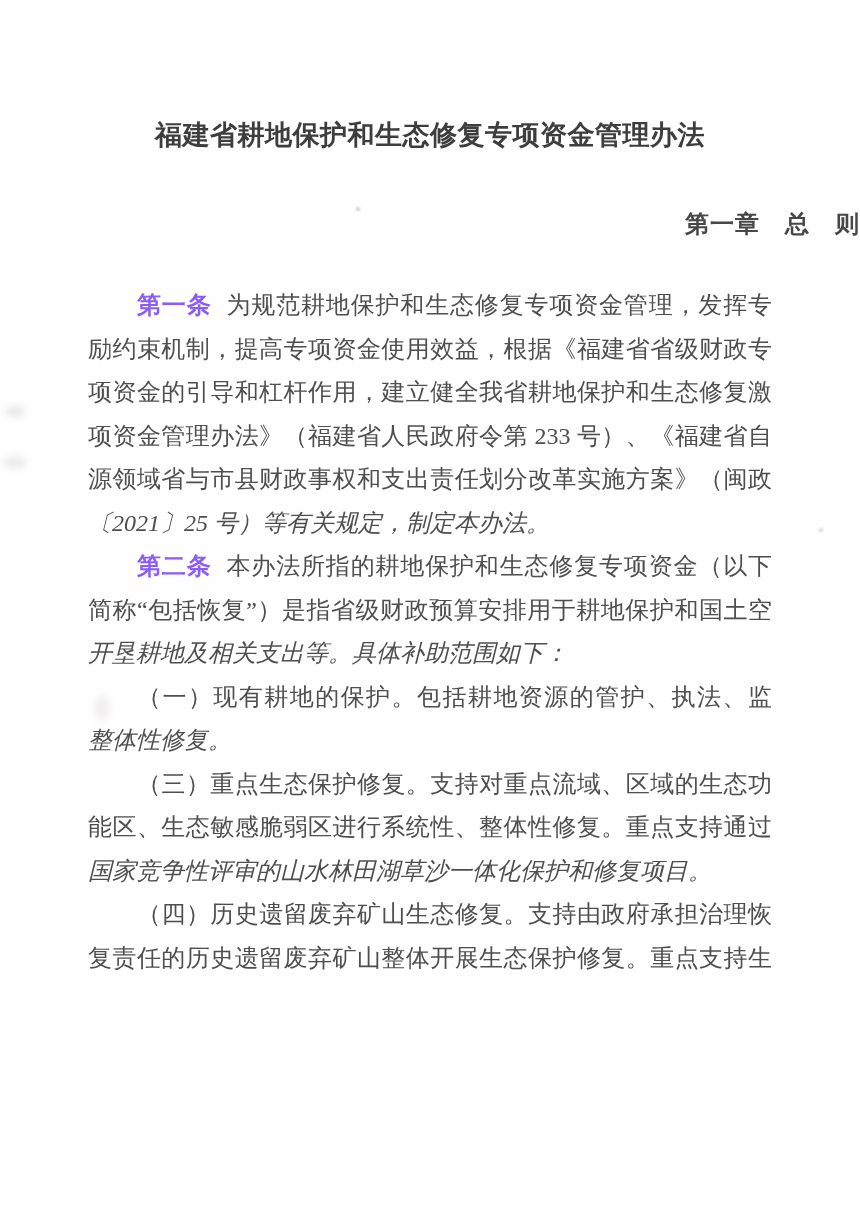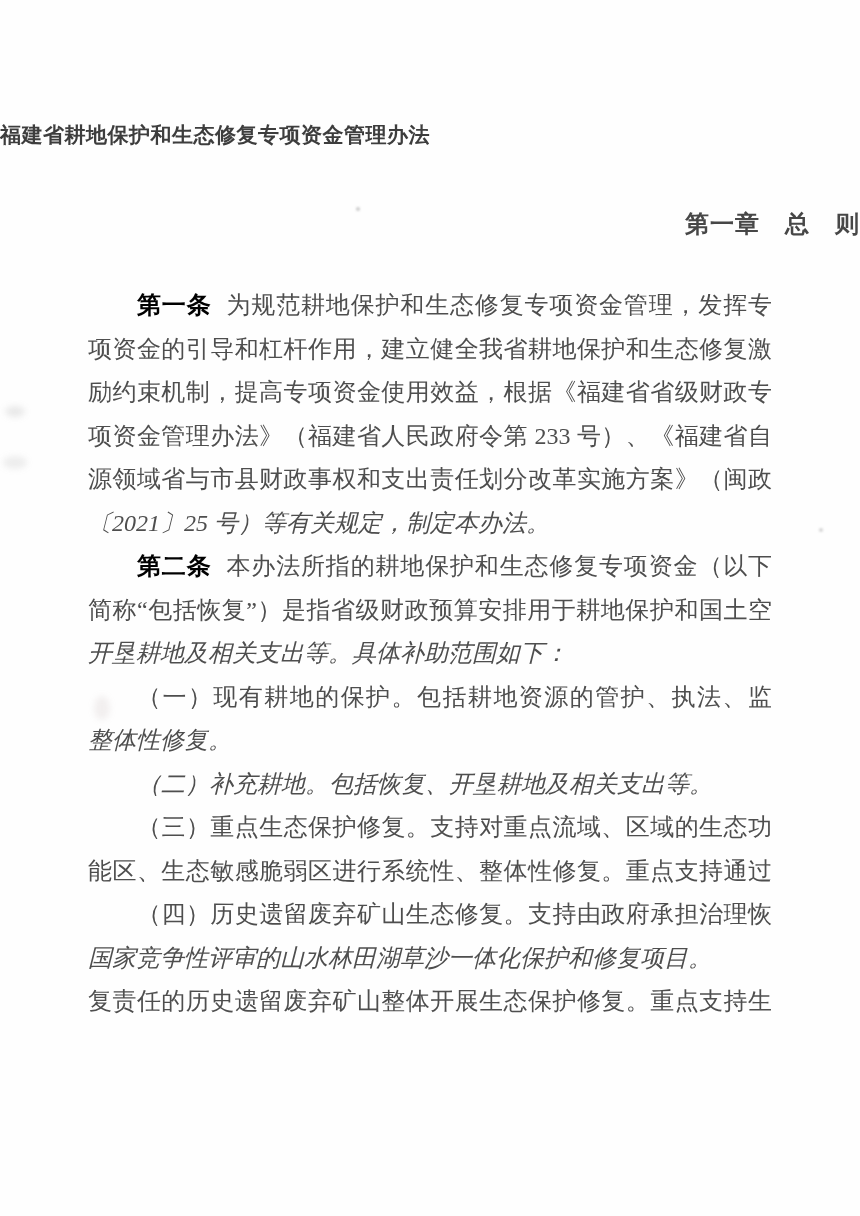--- a/index.html
+++ b/index.html
@@ -9,22 +9,22 @@
     height: 1216px;
     background: #fefefe;
     overflow: hidden;
     font-family: "Liberation Serif", serif;
   }
   .doc-title {
     position: absolute;
     top: 112px;
     left: 0;
     width: 100%;
-    text-align: left;
-    font-size: 21px;
+    text-align: center;
+    font-size: 27px;
     line-height: 46px;
     font-weight: 700;
     letter-spacing: 0.5px;
     color: #3d3d3d;
     font-family: "Liberation Serif", serif;
   }
   .chapter-heading {
     position: absolute;
     top: 204px;
     left: 0;
@@ -52,21 +52,21 @@
     text-align: justify;
     text-align-last: justify;
     text-justify: inter-ideograph;
     white-space: normal;
     overflow: hidden;
   }
   .line.first { text-indent: 49px; }
   .line.para-end { text-align-last: left; font-style: italic; }
   .lead {
     font-weight: 700;
-    color: #000000;
+    color: #8b5cf6;
     margin-right: 15px;
     font-family: Liberation Serif, serif;
   }
   
   .smudge {
     position: absolute;
     border-radius: 50%;
     filter: blur(3px);
     pointer-events: none;
   }
@@ -86,31 +86,30 @@
   <div class="smudge s3"></div>
   <div class="smudge s4"></div>
   <div class="smudge s5"></div>
 
   <div class="doc-title">福建省耕地保护和生态修复专项资金管理办法</div>
 
   <div class="chapter-heading">第一章　总　则</div>
 
   <div class="doc-body">
       <div class="line first"><span class="lead">第一条</span>为规范耕地保护和生态修复专项资金管理，发挥专</div>
+      <div class="line">励约束机制，提高专项资金使用效益，根据《福建省省级财政专</div>
       <div class="line">项资金的引导和杠杆作用，建立健全我省耕地保护和生态修复激</div>
-      <div class="line">励约束机制，提高专项资金使用效益，根据《福建省省级财政专</div>
       <div class="line">项资金管理办法》（福建省人民政府令第 233 号）、《福建省自然资</div>
       <div class="line">源领域省与市县财政事权和支出责任划分改革实施方案》（闽政办</div>
       <div class="line para-end">〔2021〕25 号）等有关规定，制定本办法。</div>
       <div class="line first"><span class="lead">第二条</span>本办法所指的耕地保护和生态修复专项资金（以下</div>
       <div class="line">简称“包括恢复”）是指省级财政预算安排用于耕地保护和国土空</div>
       <div class="line para-end">开垦耕地及相关支出等。具体补助范围如下：</div>
       <div class="line first">（一）现有耕地的保护。包括耕地资源的管护、执法、监控、</div>
       <div class="line para-end">整体性修复。</div>
-      <div class="line first para-end">（二）补充耕地。包括恢复、开垦耕地及相关支出等。</div>
       <div class="line first">（三）重点生态保护修复。支持对重点流域、区域的生态功</div>
       <div class="line">能区、生态敏感脆弱区进行系统性、整体性修复。重点支持通过</div>
+      <div class="line para-end">国家竞争性评审的山水林田湖草沙一体化保护和修复项目。</div>
       <div class="line first">（四）历史遗留废弃矿山生态修复。支持由政府承担治理恢</div>
-      <div class="line para-end">国家竞争性评审的山水林田湖草沙一体化保护和修复项目。</div>
       <div class="line">复责任的历史遗留废弃矿山整体开展生态保护修复。重点支持生</div>
     </div>
 
 </div>
 
 </body></html>

